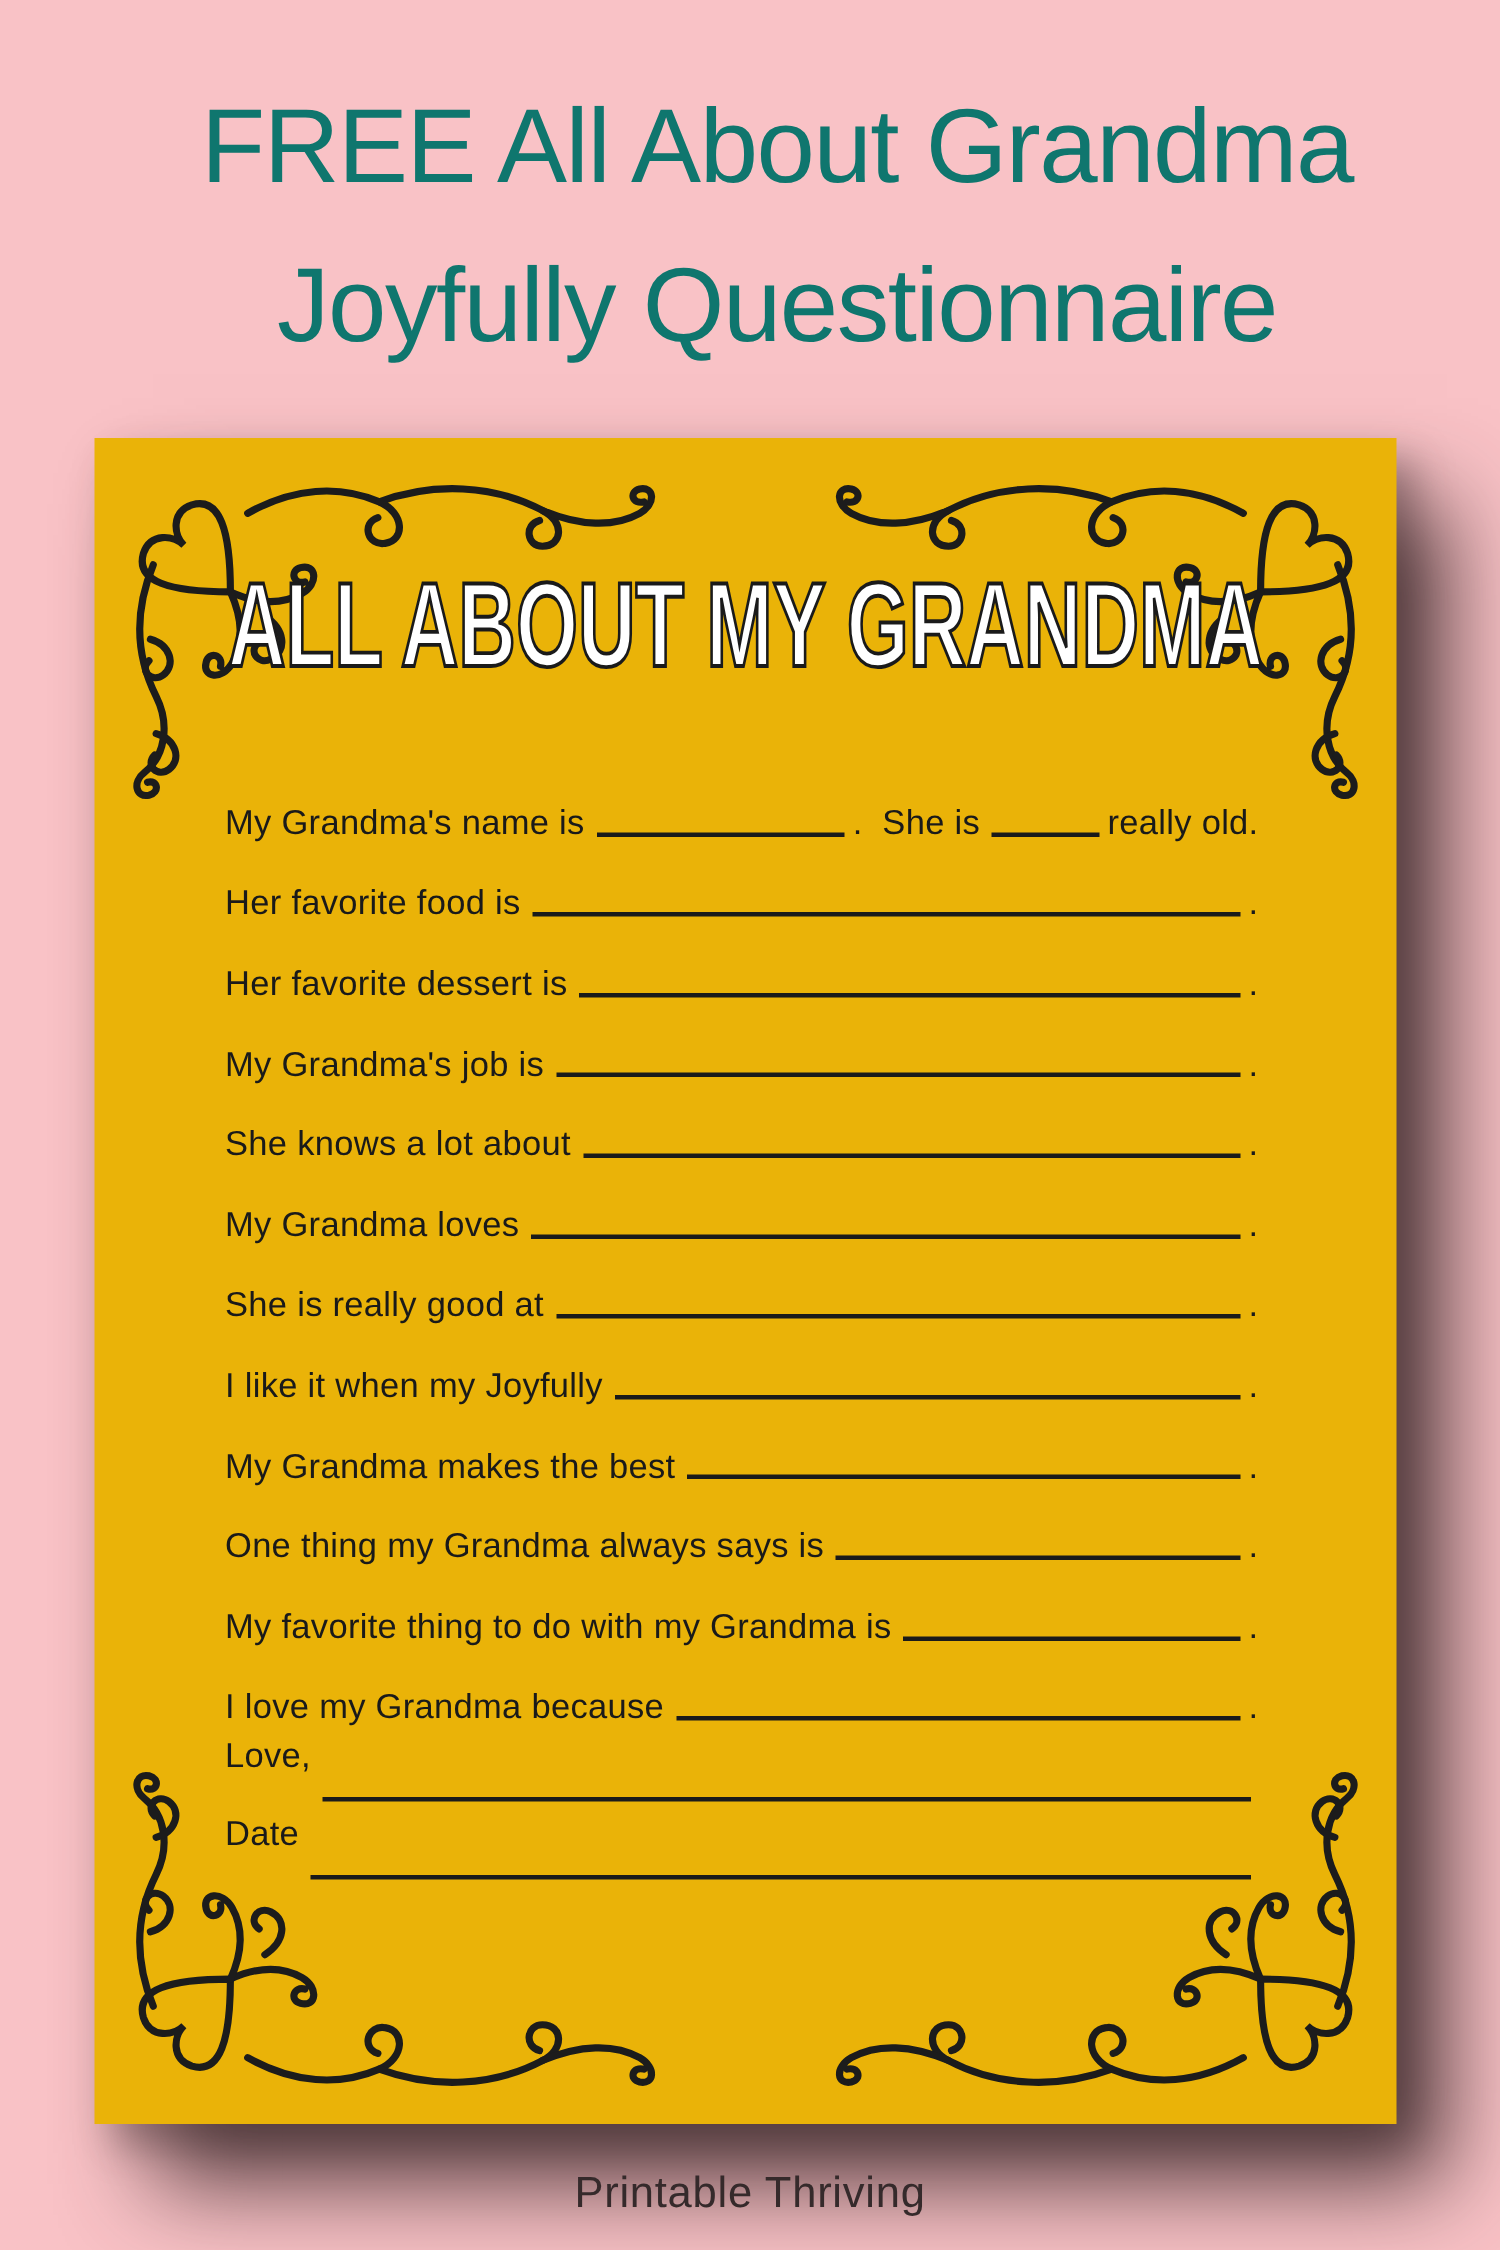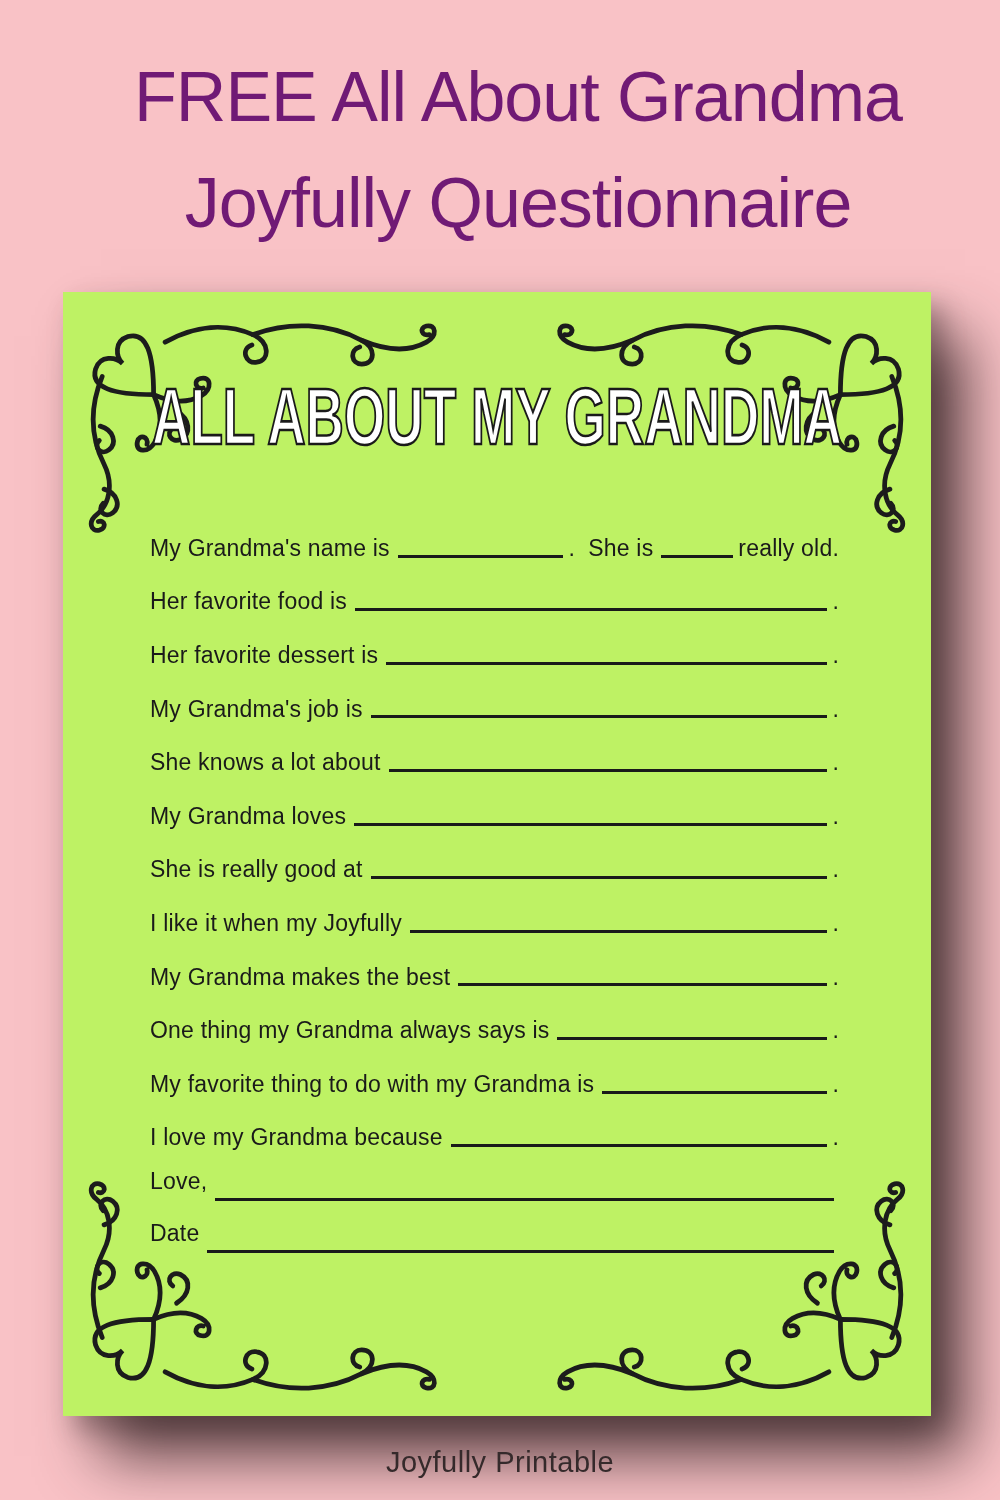--- a/index.html
+++ b/index.html
@@ -5,40 +5,40 @@
   html,body{margin:0;padding:0;}
   body{
     width:1000px;height:1500px;position:relative;overflow:hidden;
     background:#f9c2c6;
     font-family:"Liberation Sans",sans-serif;
   }
   .pin-title{
     position:absolute;top:44px;left:0;right:0;
     text-align:center;
     font-size:70px;line-height:106px;
-    color:#701a75;letter-spacing:-1px;
+    color:#0f766e;letter-spacing:-1px;
     font-family:"Liberation Sans",sans-serif;
     padding-left:36px;
   }
   .paper{
     position:absolute;left:63px;top:292px;width:868px;height:1124px;
-    background:#bef264;
+    background:#eab308;
     box-shadow:36px 42px 58px -2px rgba(66,45,48,0.88), 12px 14px 24px rgba(66,45,48,0.38);
   }
   .defs{position:absolute;width:0;height:0;}
   .fl{position:absolute;width:372px;height:230px;}
   .fl-tl{left:22px;top:22px;}
   .fl-tr{right:22px;top:22px;transform:scaleX(-1);}
   .fl-bl{left:22px;bottom:16px;transform:scaleY(-1);}
   .fl-br{right:22px;bottom:16px;transform:scale(-1,-1);}
   .heading-svg{position:absolute;left:0;top:86px;width:868px;height:92px;}
   .prompts{position:absolute;left:87px;right:92px;top:221px;}
   .prompt-row{display:flex;align-items:flex-end;height:48.6px;padding-bottom:5px;}
   .signature{position:absolute;left:87px;right:92px;top:866px;}
-  .sig-row{display:flex;align-items:center;height:47px;padding-bottom:5px;}
+  .sig-row{display:flex;align-items:flex-start;height:47px;padding-bottom:5px;}
   .lbl{
     font-size:23px;line-height:1.12;color:#1a1a1a;white-space:pre;
     font-family:Liberation Sans, sans-serif;
     letter-spacing:0.2px;
   }
   .blank{border-bottom:3px solid #1a1a1a;margin:0 5px 4px 8px;height:0;align-self:flex-end;}
   .footer{
     position:absolute;left:0;right:0;top:1446px;
     text-align:center;font-size:29px;color:#352a2b;letter-spacing:0.5px;
     font-family:"Liberation Sans",sans-serif;
@@ -157,13 +157,13 @@
         <span class="lbl">Love,</span>
         <span class="blank" style="flex: 1 1 0%;"></span>
       </div>
       <div class="sig-row">
         <span class="lbl">Date</span>
         <span class="blank" style="flex: 1 1 0%;"></span>
       </div>
     </div>
 </div>
 
-<div class="footer">Joyfully Printable</div>
+<div class="footer">Printable Thriving</div>
 
 </body></html>

